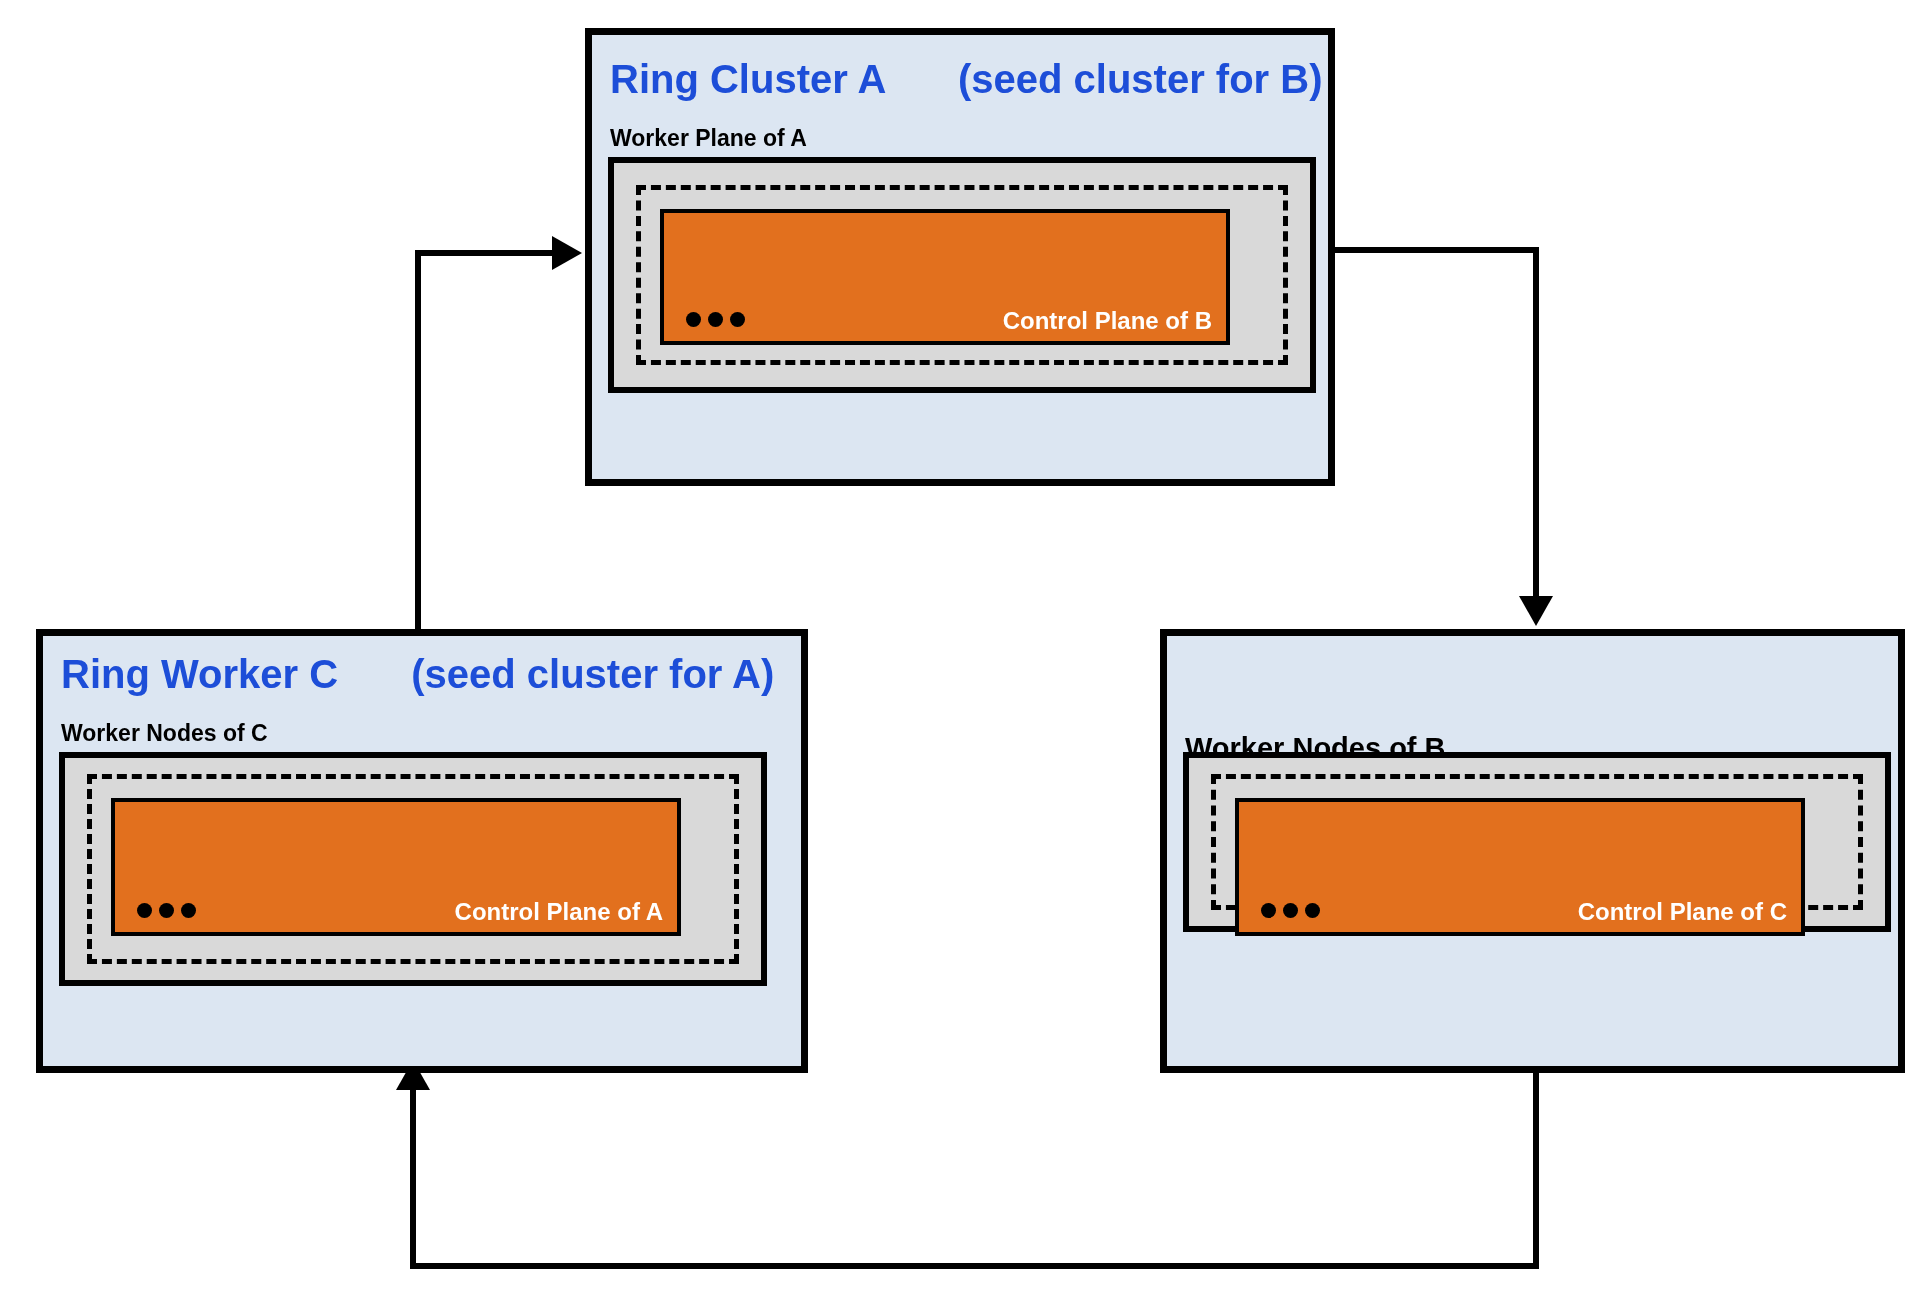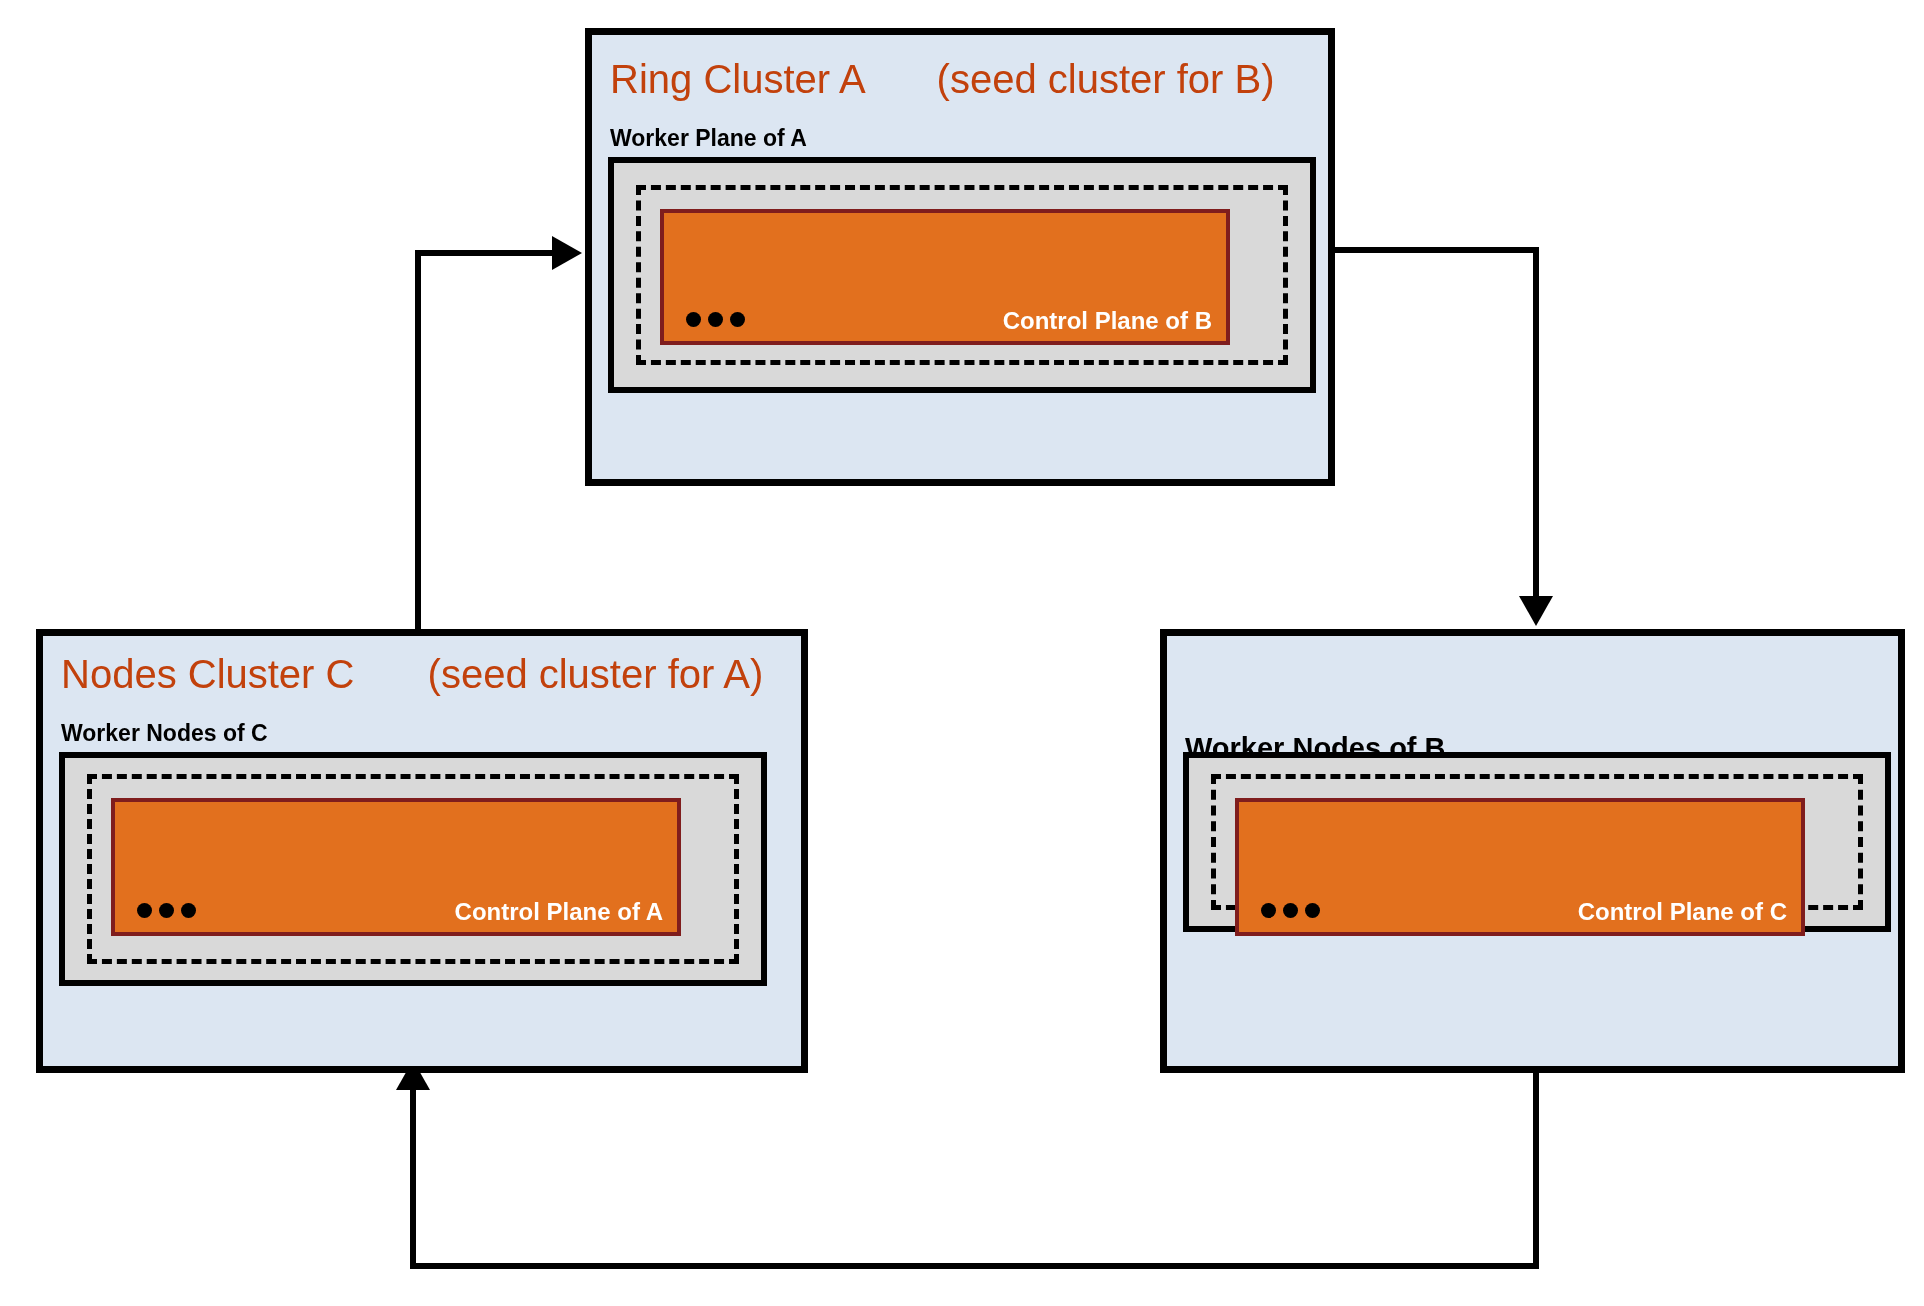--- a/index.html
+++ b/index.html
@@ -22,22 +22,22 @@
   .cluster {
     position: absolute;
     background: #dce6f2;
     border: 7px solid #000000;
     box-sizing: border-box;
   }
   .cluster-title {
     position: absolute;
     left: 18px;
     white-space: nowrap;
-    color: #c2410c;
-    font-weight: 400;
+    color: #1d4ed8;
+    font-weight: 700;
   }
   .cluster-title .seed {
     display: inline-block;
   }
   .worker-label {
     position: absolute;
     left: 18px;
     white-space: nowrap;
     color: #000000;
     font-weight: bold;
@@ -54,21 +54,21 @@
   .dashed-box {
     position: absolute;
     border: 5px dashed #000000;
     box-sizing: border-box;
     background: transparent;
   }
   
   .control-plane {
     position: absolute;
     background: #e2701e;
-    border: 4px solid #7f1d1d;
+    border: 4px solid #000000;
     box-sizing: border-box;
   }
   .cp-label {
     position: absolute;
     right: 14px;
     bottom: 6px;
     color: #ffffff;
     font-weight: bold;
     white-space: nowrap;
   }
@@ -150,21 +150,21 @@
             <i></i>
             <i></i>
         </div>
         <div class="cp-label" style="font-size:24px;">Control Plane of B</div>
       </div>
     </div>
   </div>
 
   <div class="cluster" style="left:36px; top:629px; width:772px; height:444px;">
     <div class="cluster-title" style="top:16px; font-size:40px;">
-      <span>Nodes Cluster C</span>
+      <span>Ring Worker C</span>
       <span class="seed" style="margin-left:62px;">(seed cluster for A)</span>
     </div>
     <div class="worker-label" style="top:84px; font-size:23px;">Worker Nodes of C</div>
 
     <div class="worker-box" style="left:16px; top:116px; width:708px; height:234px;padding-left:48px;">
       <div class="dashed-box" style="left:22px; top:16px; right:22px; bottom:16px;"></div>
       <div class="control-plane" style="left:46px; top:40px; width:570px; height:138px;">
         <div class="dots">
           <i></i>
             <i></i>

